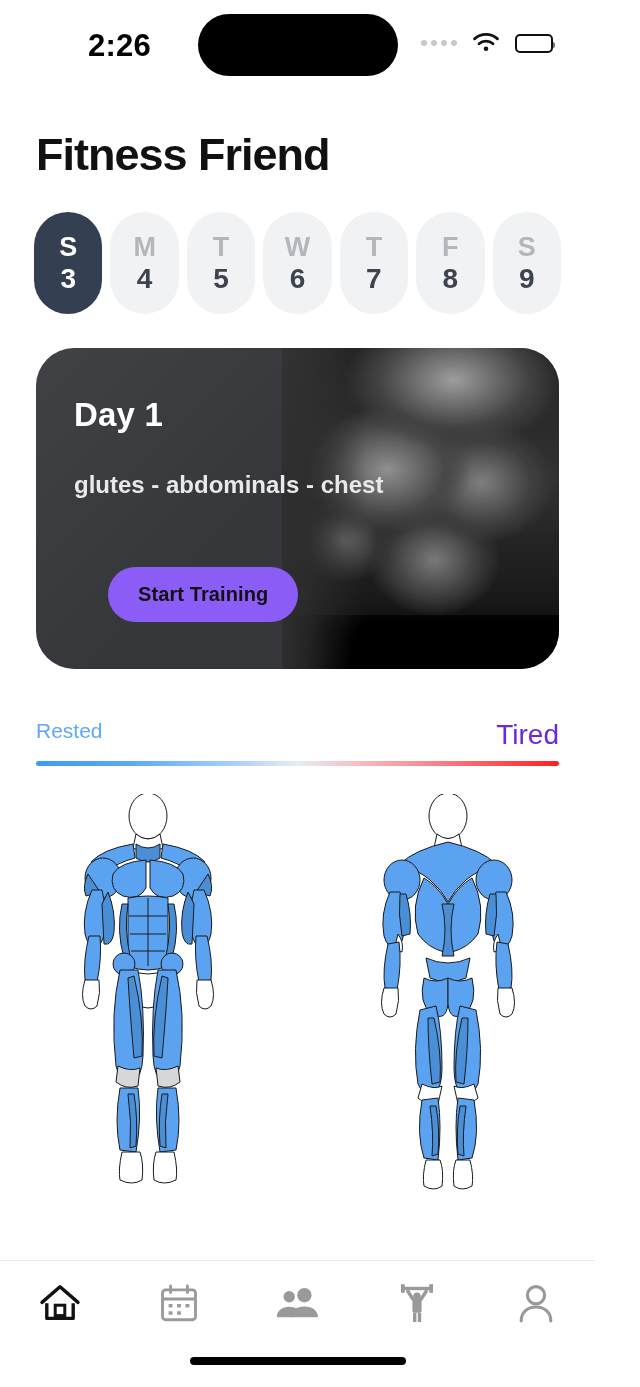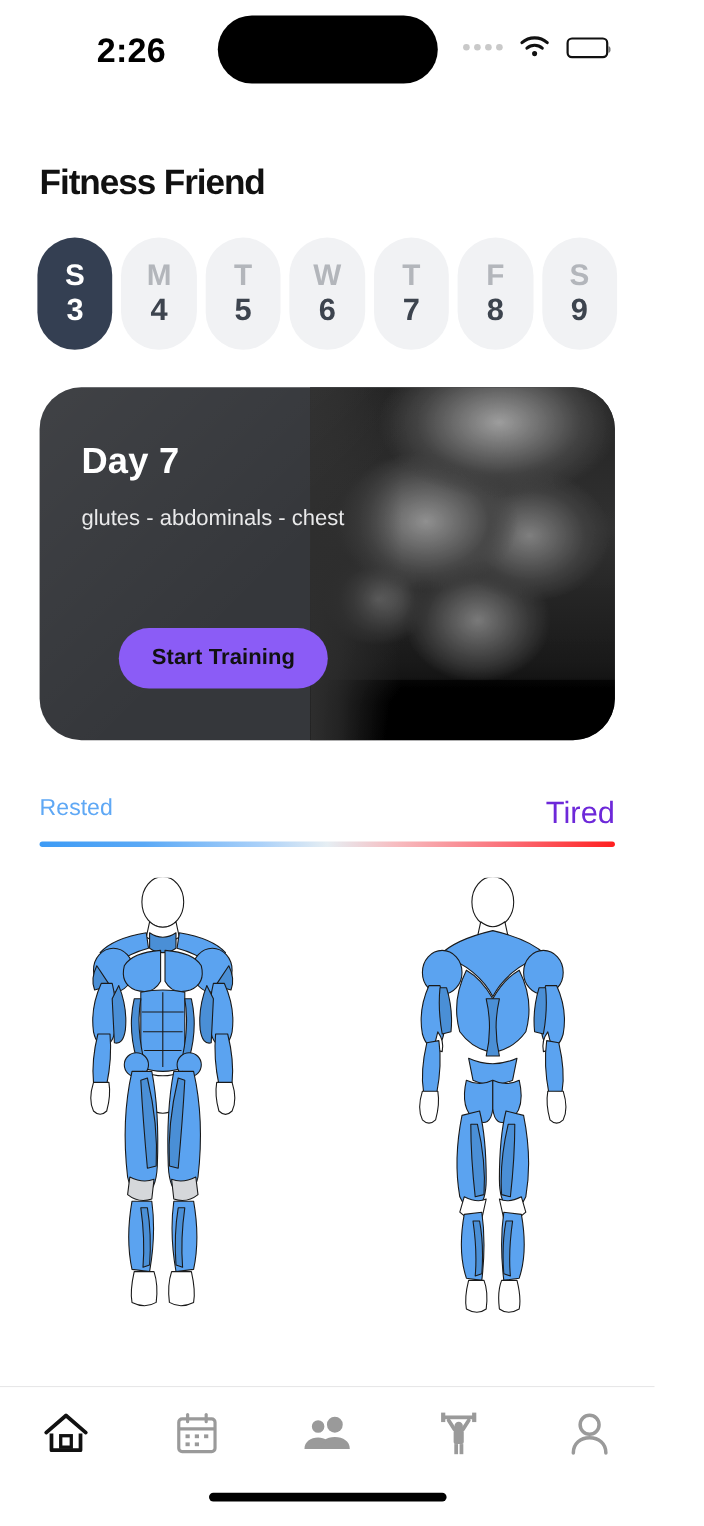--- a/index.html
+++ b/index.html
@@ -28,21 +28,21 @@
   .sig-dots { display:flex; gap:4px; align-items:flex-end; }
   .sig-dots i { width:6px; height:6px; border-radius:50%; background:#c9c9c9; display:block; }
   .wifi-ico { width:30px; height:22px; display:block; }
   .batt { position:relative; width:38px; height:19px; border:2px solid #111; border-radius:5px; padding:2px; }
   .batt .fill { height:100%; background:#111; border-radius:2px; width:92%; }
   .batt:after { content:""; position:absolute; right:-4px; top:6px; width:2px; height:6px; background:#777; border-radius:0 2px 2px 0; }
 
   
   .greeting { padding:32px 36px 0 36px; }
   .greet-small { font-size:27px; font-weight:700; color:#111; letter-spacing:-.2px; }
-  .greet-big { font-size:32px; font-weight:700; color:#111; letter-spacing:-1px; margin-top:20px; line-height:1.12; }
+  .greet-big { font-size:45px; font-weight:700; color:#111; letter-spacing:-1px; margin-top:2px; line-height:1.12; }
 
   
   .days { display:flex; gap:8px; padding:32px 34px 0 34px; }
   .day-pill {
     width:78px; height:102px; border-radius:39px;
     background:#f1f2f4;
     display:flex; flex-direction:column; align-items:center; justify-content:center;
     gap:4px; cursor:pointer;
   }
   .day-pill.active { background:#343f52; }
@@ -75,21 +75,21 @@
     position:absolute; left:0; right:0; bottom:0; height:17%;
     background:linear-gradient(180deg, rgba(8,8,8,.55) 0%, #070707 40%, #030303 100%);
   }
   .card-sheen {
     position:absolute; inset:0;
     background:linear-gradient(135deg, rgba(255,255,255,.055) 0%, rgba(255,255,255,0) 46%);
     pointer-events:none;
   }
   .card-body { position:relative; z-index:3; padding:48px 0 0 38px; }
   .card-day { font-size:33px; font-weight:700; color:#fff; letter-spacing:.2px; }
-  .card-sub { margin-top:22px; font-size:20px; color:#e9e9ea; font-weight:400; }
+  .card-sub { margin-top:37px; font-size:24px; color:#e9e9ea; font-weight:700; }
   .start-btn {
     position:absolute; left:72px; bottom:47px; z-index:4;
     background:#8b5cf6; color:#111;
     border:none; border-radius:30px;
     padding:0 30px; height:55px;
     font-family:"Liberation Sans", sans-serif;
     font-size:20px; font-weight:700; letter-spacing:.1px;
     cursor:pointer;
   }
 
@@ -181,21 +181,21 @@
     </div>
   </div>
 
   <div class="card-wrap">
     <div class="card">
       <div class="card-photo">
           <span class="belt"></span>
         </div>
       <div class="card-sheen"></div>
       <div class="card-body">
-        <div class="card-day">Day  7</div>
+        <div class="card-day">Day  1</div>
         <div class="card-sub">glutes - abdominals - chest</div>
       </div>
       <button class="start-btn">Start Training</button>
     </div>
   </div>
 
   <div class="meter">
     <div class="meter-labels">
       <span class="meter-rested">Rested</span>
       <span class="meter-tired">Tired</span>

